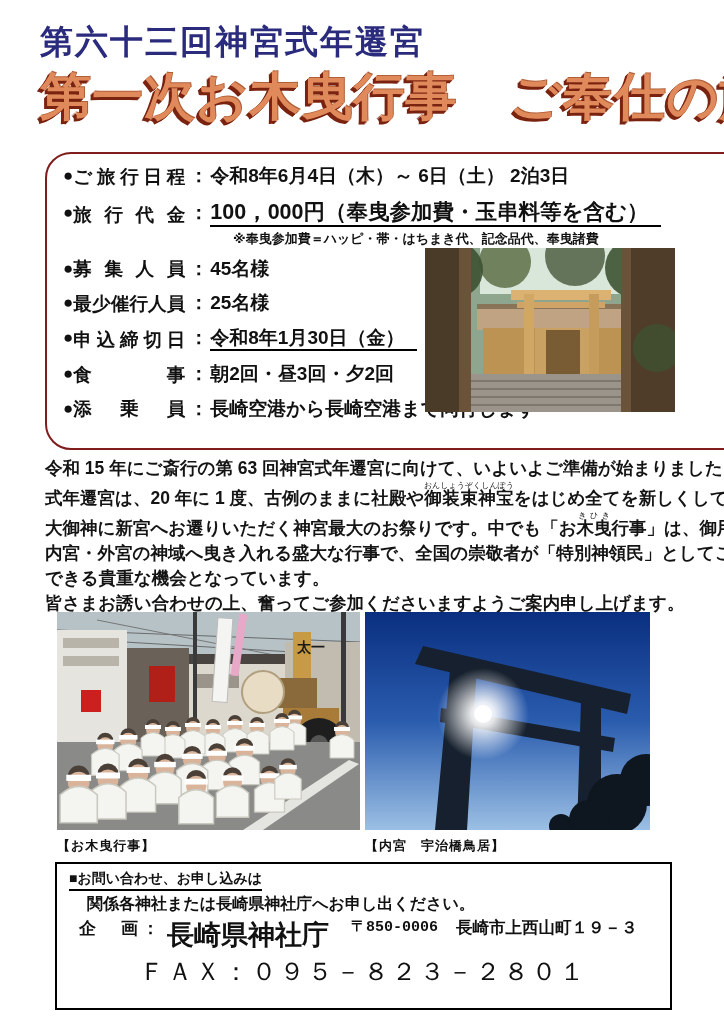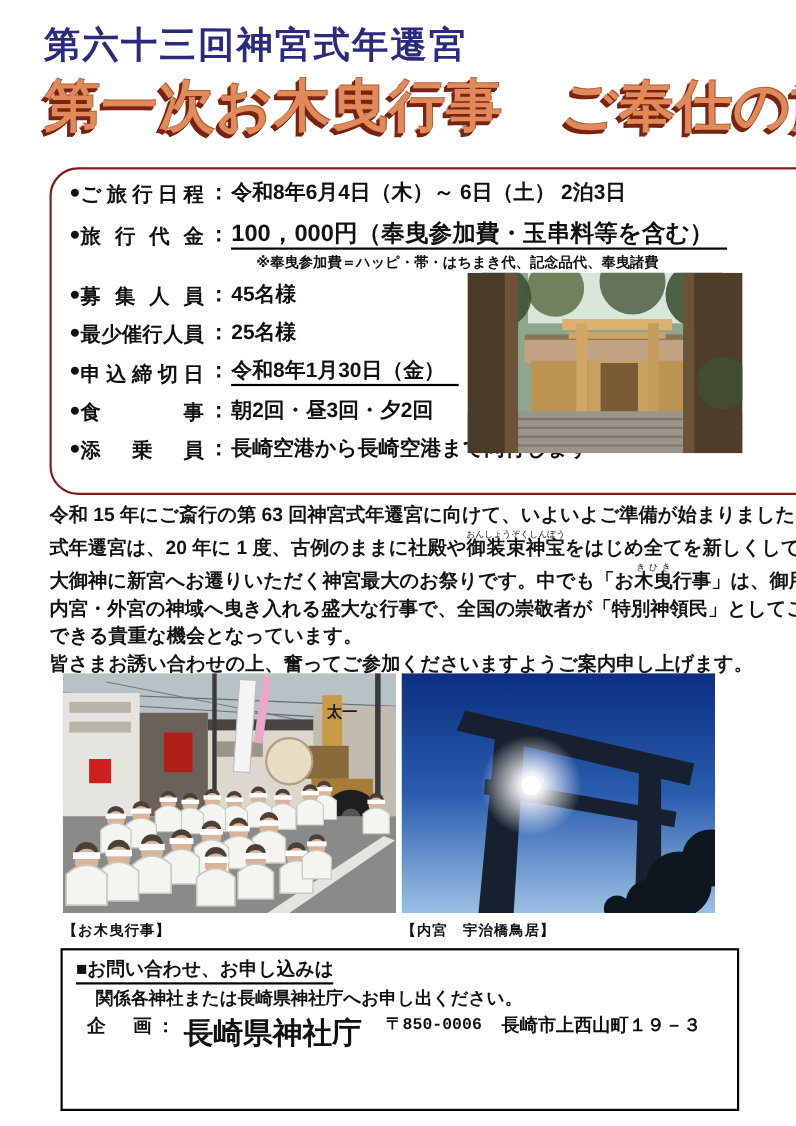--- a/index.html
+++ b/index.html
@@ -50,21 +50,21 @@
   .photo-block{position:absolute;top:612px;}
   .photo-block svg{display:block;}
   .pb-left{left:57px;width:303px;}
   .pb-right{left:365px;width:298px;}
   .caption{font-size:13px;font-weight:bold;margin-top:7px;letter-spacing:1px;}
   
   .contact-box{
     position:absolute;left:55px;top:862px;width:617px;height:148px;
     border:2px solid #000;box-sizing:border-box;padding:5px 12px 0 12px;
   }
-  .c-head{font-size:17px;font-weight:bold;display:inline-block;border-bottom:2px solid #000;padding-bottom:1px;}
+  .c-head{font-size:14px;font-weight:bold;display:inline-block;border-bottom:2px solid #000;padding-bottom:1px;}
   .c-inst{font-size:16px;font-weight:bold;margin:3px 0 2px 18px;}
   .c-plan{margin:2px 0 0 10px;display:flex;align-items:flex-start;white-space:nowrap;}
   .c-plan-label{font-size:17px;font-weight:bold;letter-spacing:4px;}
   .c-org{font-size:27px;font-weight:bold;margin-left:4px;}
   .c-postal{font-size:15px;font-weight:bold;margin-left:22px;font-family:"Liberation Mono","DejaVu Sans Mono",monospace;}
   .c-addr{font-size:16.5px;font-weight:bold;margin-left:18px;}
   .c-tel,.c-fax{font-size:25px;text-align:center;letter-spacing:3px;line-height:1.25;margin-top:3px;}
 </style>
 </head>
 <body>
@@ -289,15 +289,16 @@
 
   <div class="contact-box">
     <div><span class="c-head">■お問い合わせ、お申し込みは</span></div>
     <div class="c-inst">関係各神社または長崎県神社庁へお申し出ください。</div>
     <div class="c-plan">
       <span class="c-plan-label">企　画：</span>
       <span class="c-org">長崎県神社庁</span>
       <span class="c-postal">〒850-0006</span>
       <span class="c-addr">長崎市上西山町１９－３</span>
     </div>
+    <div class="c-fax">ＦＡＸ：０９５－８２３－２８０１</div>
   </div>
 
 </div>
 
 </body></html>

